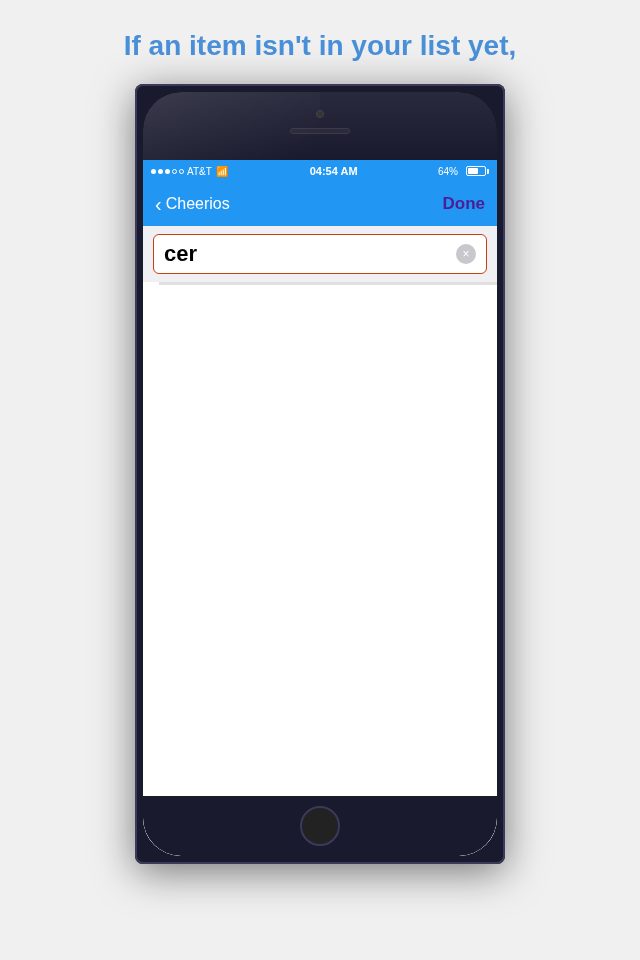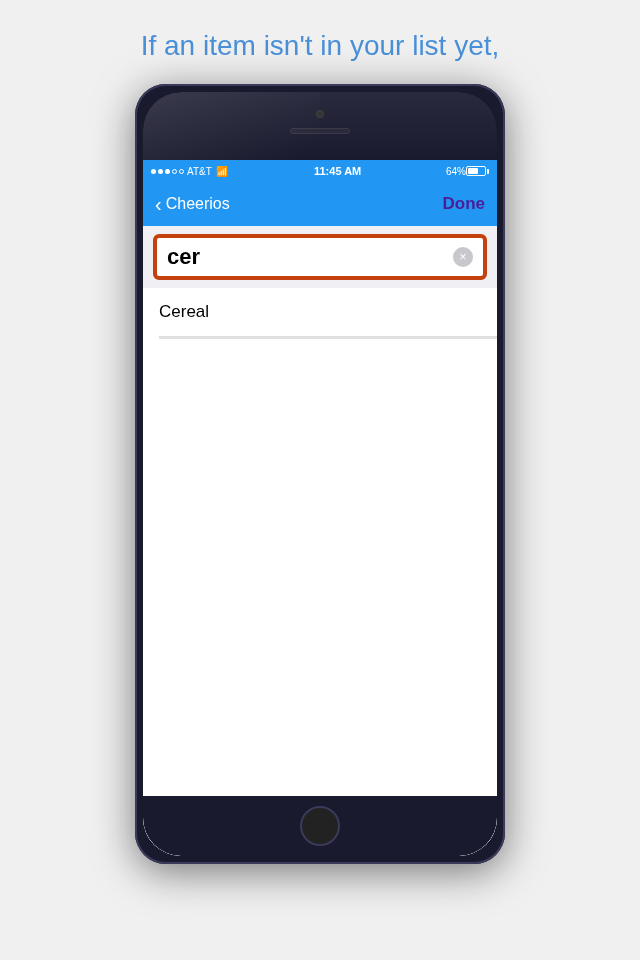--- a/index.html
+++ b/index.html
@@ -12,31 +12,31 @@
       overflow: hidden;
       display: flex;
       flex-direction: column;
       align-items: center;
     }
 
     .header-text {
       text-align: center;
       color: #4a90d9;
       font-size: 28px;
-      font-weight: 400;
+      font-weight: 700;
       line-height: 1.3;
       padding: 28px 40px 20px;
     }
 
     
     .phone-frame {
       width: 370px;
       height: 780px;
       background: #1a1a2e;
-      border-radius: 31px;
+      border-radius: 8px;
       position: relative;
       box-shadow:
         inset 0 0 0 2px #3a3a5a,
         0 8px 40px rgba(0,0,0,0.5);
       overflow: hidden;
       flex-shrink: 0;
       padding-left: 12px;
     }
 
     
@@ -165,21 +165,21 @@
     }
 
     .status-center {
       font-size: 11px;
       font-weight: 600;
     }
 
     .status-right {
       display: flex;
       align-items: center;
-      gap: 0;
+      gap: 8px;
       font-size: 10px;
     }
 
     .battery {
       display: flex;
       align-items: center;
       gap: 1px;
     }
 
     .battery-body {
@@ -245,21 +245,21 @@
     }
 
     .search-input-container {
       background: white;
       border-radius: 6px;
       flex: 1;
       display: flex;
       align-items: center;
       padding: 6px 10px;
       min-height: 36px;
-      border: 4px solid #c2410c;
+      border: 1px solid #c2410c;
     }
 
     .search-text {
       font-size: 22px;
       font-weight: 700;
       color: #000;
       flex: 1;
     }
 
     .clear-btn {
@@ -369,21 +369,21 @@
             <div class="signal-dots">
               <div class="dot"></div>
               <div class="dot"></div>
               <div class="dot"></div>
               <div class="dot empty"></div>
               <div class="dot empty"></div>
             </div>
             <span>AT&amp;T</span>
             <span class="wifi-icon">📶</span>
           </div>
-          <div class="status-center">11:45 AM</div>
+          <div class="status-center">04:54 AM</div>
           <div class="status-right">
             <span>64%</span>
             <div class="battery">
               <div class="battery-body">
                 <div class="battery-fill"></div>
               </div>
               <div class="battery-tip"></div>
             </div>
           </div>
         </div>
@@ -400,21 +400,20 @@
           <div class="search-input-container">
             <span class="search-text">cer</span>
             <div class="clear-btn">
               <span>×</span>
             </div>
           </div>
         </div>
 
         <div class="main-content">
           <div id="list-container">
-              <div class="list-item">Cereal</div>
               <div class="list-separator"></div>
               <div class="list-separator"></div>
               <div class="list-separator"></div>
             </div>
         </div>
 
         <div class="keyboard">
           <div class="keyboard-row">
             <div class="key">Q</div>
             <div class="key">W</div>

